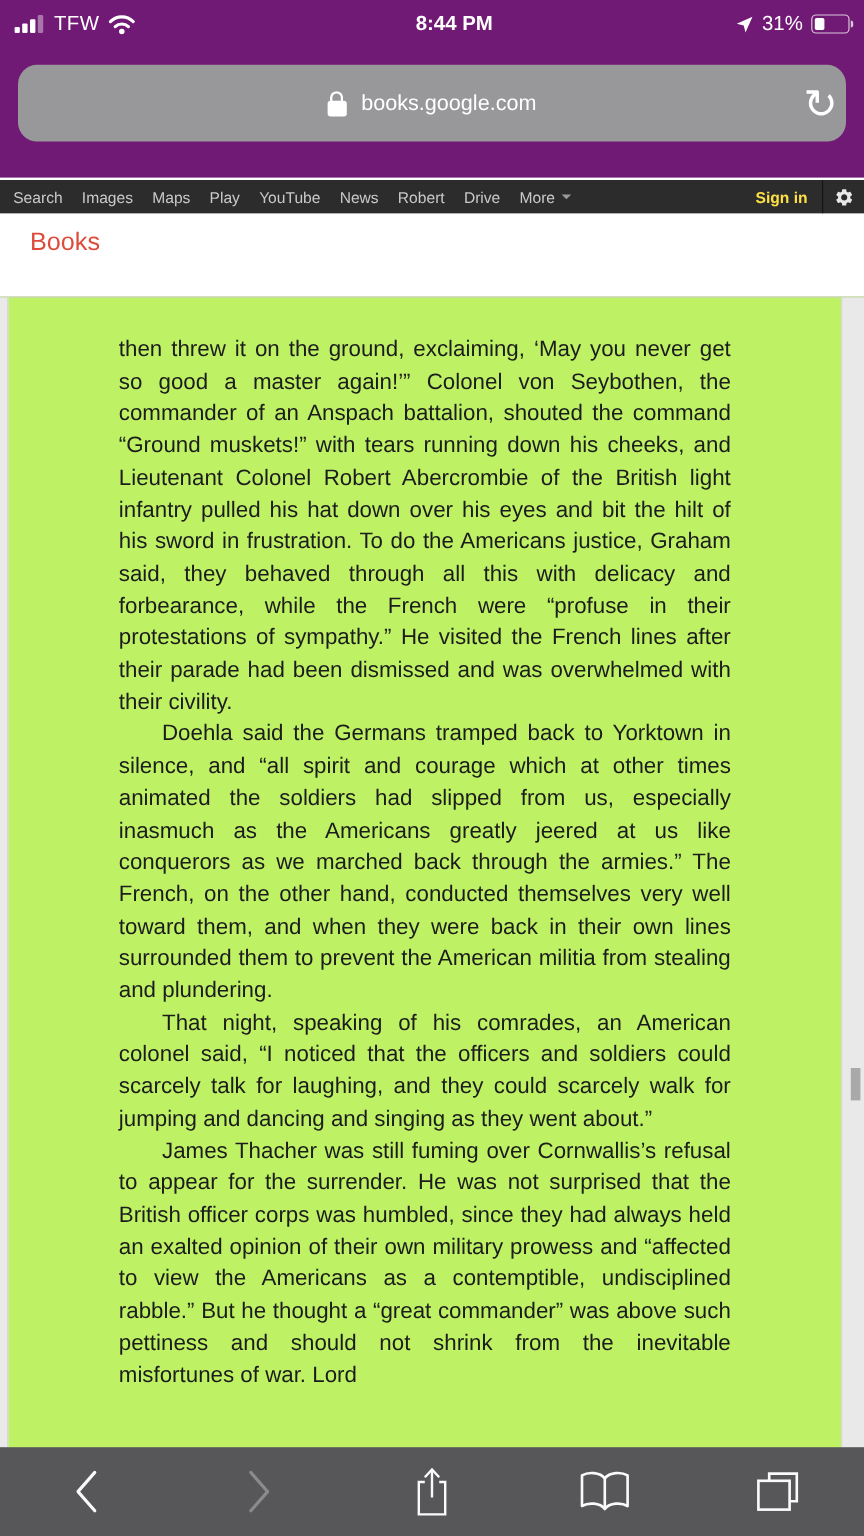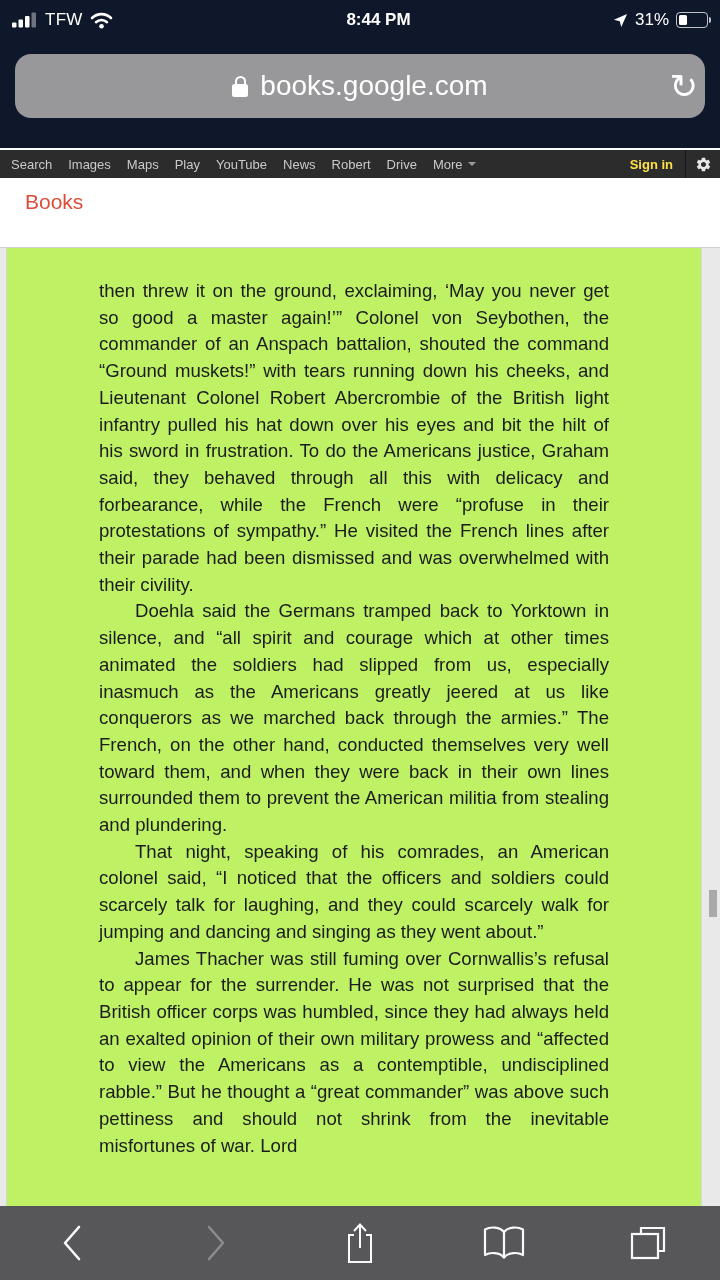--- a/index.html
+++ b/index.html
@@ -1,31 +1,31 @@
 <!DOCTYPE html>
 <html><head>
 <meta charset="utf-8">
 <style>
   html,body{margin:0;padding:0;}
   body{font-family:"Liberation Sans",sans-serif;background:#fff;}
   .screen{position:relative;width:720px;height:1280px;overflow:hidden;background:#fff;}
 
   
-  .chrome-top{position:absolute;top:0;left:0;width:720px;height:148px;background:#0f172a;}
+  .chrome-top{position:absolute;top:0;left:0;width:720px;height:148px;background:#701a75;}
   .status-bar{position:absolute;top:0;left:0;width:720px;height:40px;color:#fff;}
   .sb-left{position:absolute;left:12px;top:0;height:40px;display:flex;align-items:center;gap:7px;}
   .sb-carrier{font-size:17px;letter-spacing:.3px;}
   .sb-time{position:absolute;left:0;right:0;top:0;height:40px;display:flex;align-items:center;justify-content:center;font-size:17px;font-weight:bold;margin-left:37px;}
   .sb-right{position:absolute;right:12px;top:0;height:40px;display:flex;align-items:center;gap:7px;}
   .sb-batt-pct{font-size:17px;}
   .battery{position:relative;width:30px;height:14px;border:1px solid rgba(255,255,255,.75);border-radius:4px;}
   .battery .fill{position:absolute;left:2px;top:2px;bottom:2px;width:8px;background:#fff;border-radius:1.5px;}
   .battery .nub{position:absolute;right:-4px;top:4px;width:2.5px;height:6px;background:rgba(255,255,255,.75);border-radius:0 2px 2px 0;}
 
-  .url-pill{position:absolute;left:15px;top:54px;width:690px;height:64px;background:#98989a;border-radius:16px;display:flex;align-items:center;justify-content:center;gap:12px;color:#fff;font-size:28px;cursor:pointer;}
+  .url-pill{position:absolute;left:15px;top:54px;width:690px;height:64px;background:#98989a;border-radius:16px;display:flex;align-items:center;justify-content:center;gap:12px;color:#fff;font-size:18px;cursor:pointer;}
   .lock{position:relative;width:16px;height:13px;background:#fff;border-radius:2.5px;margin-top:9px;}
   .lock:before{content:"";position:absolute;left:2.5px;top:-8px;width:11px;height:12px;border:2.5px solid #fff;border-bottom:none;border-radius:6px 6px 0 0;box-sizing:border-box;}
   .reload-btn{position:absolute;right:22px;top:54px;height:64px;display:flex;align-items:center;color:#fff;font-size:34px;cursor:pointer;}
 
   
   .google-bar{position:absolute;top:150px;left:0;width:720px;height:28px;background:#2c2c2c;display:flex;align-items:center;color:#c9c9c9;font-size:13px;gap:40px;}
   .gb-links{display:flex;align-items:center;gap:16px;padding-left:11px;}
   .gb-link{cursor:pointer;white-space:nowrap;}
   .gb-more{display:flex;align-items:center;gap:5px;cursor:pointer;}
   .tri-down{width:0;height:0;border-left:4px solid transparent;border-right:4px solid transparent;border-top:4px solid #9a9a9a;display:inline-block;}

